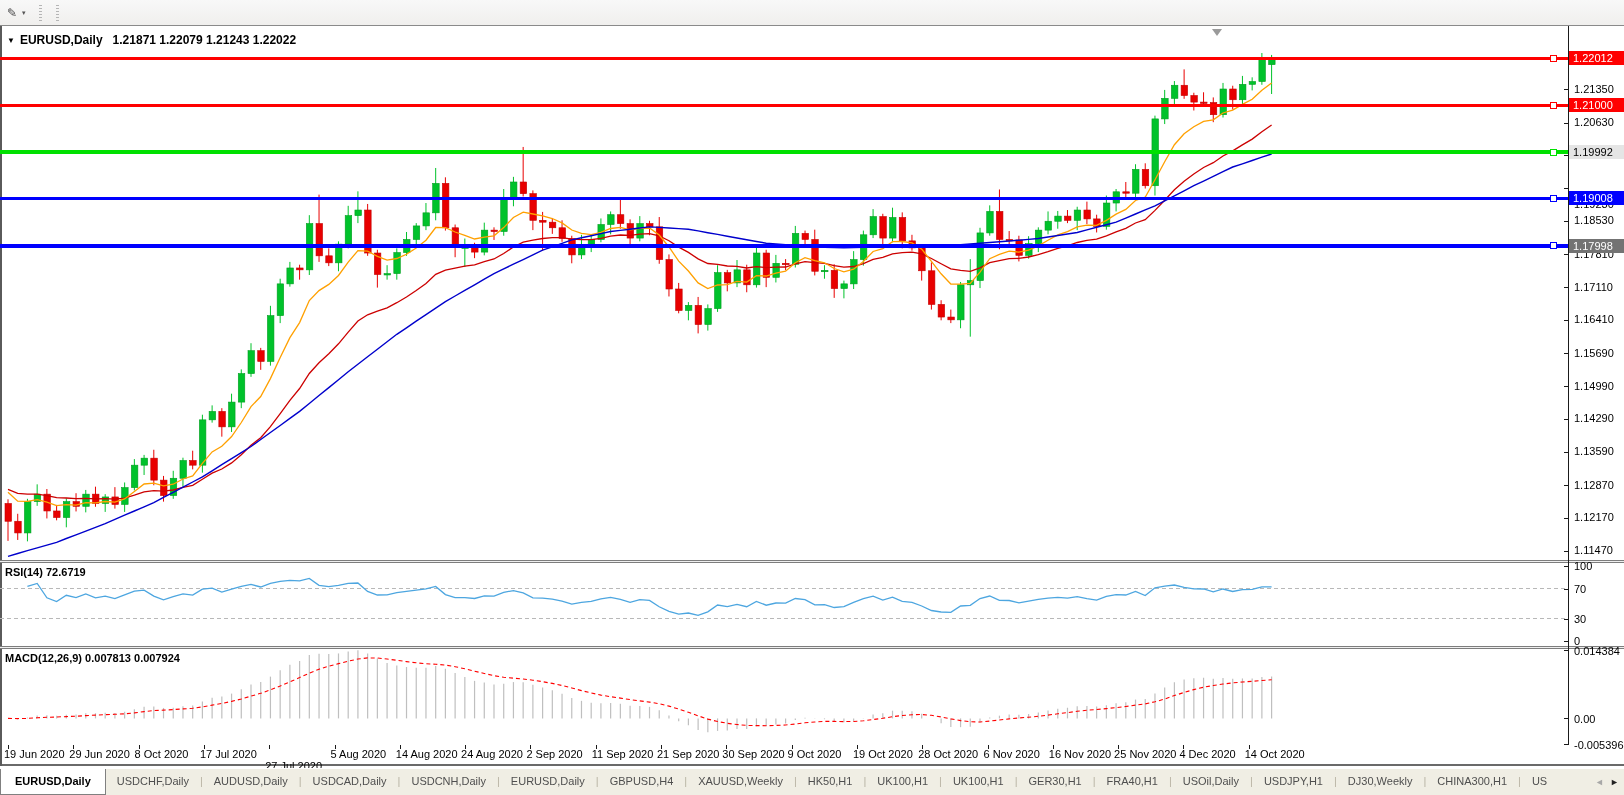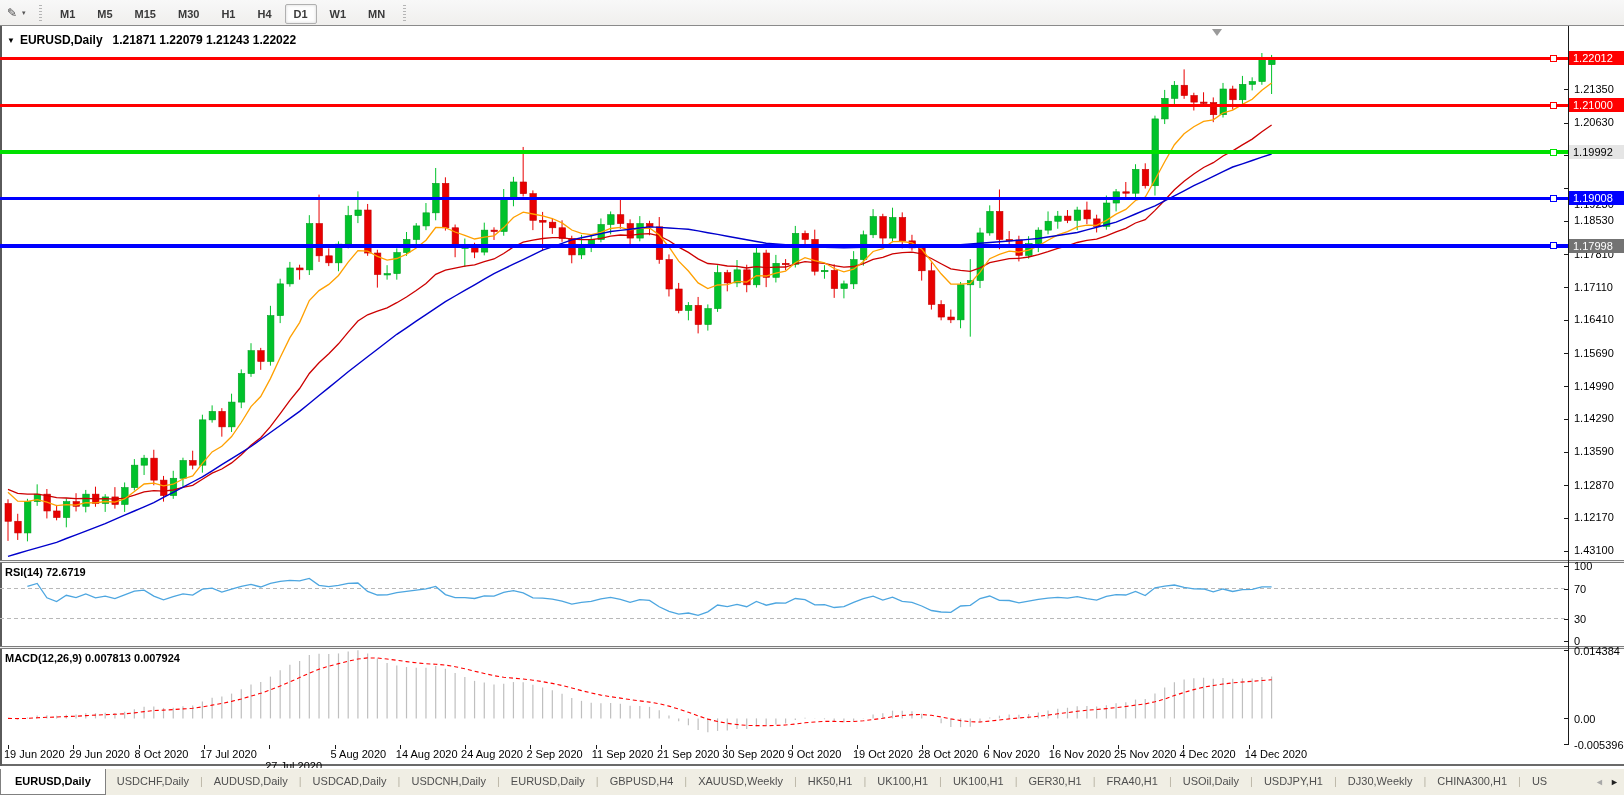--- a/index.html
+++ b/index.html
@@ -54,21 +54,20 @@
 </style>
 </head>
 <body>
 
 <div class="app">
 
   <div class="toolbar">
     <span class="toolicon">✎</span>
     <span class="caret">▾</span>
     <span class="grip"></span>
-    <span id="tfbtns"><span class="tfbtn">M1</span><span class="tfbtn">M5</span><span class="tfbtn">M15</span><span class="tfbtn">M30</span><span class="tfbtn">H1</span><span class="tfbtn">H4</span><span class="tfbtn active">D1</span><span class="tfbtn">W1</span><span class="tfbtn">MN</span></span>
     <span class="grip"></span>
   </div>
 
   <div class="chart-window" id="chartwin">
     <div class="frame-left"></div>
     <div class="chart-title">
       <span class="arr">▼</span><span>EURUSD,Daily</span><span class="ohlc">1.21871 1.22079 1.21243 1.22022</span>
     </div>
     <div class="ind-label" style="top:540px">
       <span>RSI(14)</span>&nbsp;<span>72.6719</span>
@@ -369,21 +368,21 @@
       <div class="ticklabel" style="top: 353.703px;">1.14990</div>
       <div class="tickdash" style="top: 392.914px;"></div>
       <div class="ticklabel" style="top: 386.414px;">1.14290</div>
       <div class="tickdash" style="top: 425.625px;"></div>
       <div class="ticklabel" style="top: 419.125px;">1.13590</div>
       <div class="tickdash" style="top: 459.27px;"></div>
       <div class="ticklabel" style="top: 452.77px;">1.12870</div>
       <div class="tickdash" style="top: 491.981px;"></div>
       <div class="ticklabel" style="top: 485.481px;">1.12170</div>
       <div class="tickdash" style="top: 524.692px;"></div>
-      <div class="ticklabel" style="top: 518.192px;">1.43100</div>
+      <div class="ticklabel" style="top: 518.192px;">1.11470</div>
       <div class="hline" style="top: 30.5647px; width: 1568px; height: 3px; background: rgb(255, 0, 0);"></div>
       <div class="hhandle" style="top: 28.5647px; border: 1px solid rgb(255, 0, 0);"></div>
       <div class="badge" style="top: 25.0647px; background: rgb(255, 0, 0); color: rgb(255, 255, 255);">1.22012</div>
       <div class="hline" style="top: 77.8555px; width: 1568px; height: 3px; background: rgb(255, 0, 0);"></div>
       <div class="hhandle" style="top: 75.8555px; border: 1px solid rgb(255, 0, 0);"></div>
       <div class="badge" style="top: 72.3555px; background: rgb(255, 0, 0); color: rgb(255, 255, 255);">1.21000</div>
       <div class="hline" style="top: 124.459px; width: 1568px; height: 4px; background: rgb(0, 224, 0);"></div>
       <div class="hhandle" style="top: 122.959px; border: 1px solid rgb(0, 224, 0);"></div>
       <div class="badge" style="top: 119.459px; background: #e5e5e5; color: rgb(0, 0, 0);">1.19992</div>
       <div class="hline" style="top: 170.942px; width: 1568px; height: 3px; background: rgb(0, 0, 255);"></div>
@@ -576,21 +575,21 @@
       <div class="datelabel" style="left: 918.2px;">28 Oct 2020</div>
       <div class="tickdash" style="left: 922.2px; top: 719px; width: 1px; height: 4px;"></div>
       <div class="datelabel" style="left: 983.5px;">6 Nov 2020</div>
       <div class="tickdash" style="left: 987.5px; top: 719px; width: 1px; height: 4px;"></div>
       <div class="datelabel" style="left: 1048.8px;">16 Nov 2020</div>
       <div class="tickdash" style="left: 1052.8px; top: 719px; width: 1px; height: 4px;"></div>
       <div class="datelabel" style="left: 1114.1px;">25 Nov 2020</div>
       <div class="tickdash" style="left: 1118.1px; top: 719px; width: 1px; height: 4px;"></div>
       <div class="datelabel" style="left: 1179.4px;">4 Dec 2020</div>
       <div class="tickdash" style="left: 1183.4px; top: 719px; width: 1px; height: 4px;"></div>
-      <div class="datelabel" style="left: 1244.7px;">14 Dec 2020</div>
+      <div class="datelabel" style="left: 1244.7px;">14 Oct 2020</div>
       <div class="tickdash" style="left: 1248.7px; top: 719px; width: 1px; height: 4px;"></div>
     </div>
 
   <div class="tabbar" id="tabbar">
       <div class="tab active">EURUSD,Daily</div>
       <div class="tab">USDCHF,Daily</div>
       <div class="tabsep">|</div>
       <div class="tab">AUDUSD,Daily</div>
       <div class="tabsep">|</div>
       <div class="tab">USDCAD,Daily</div>

